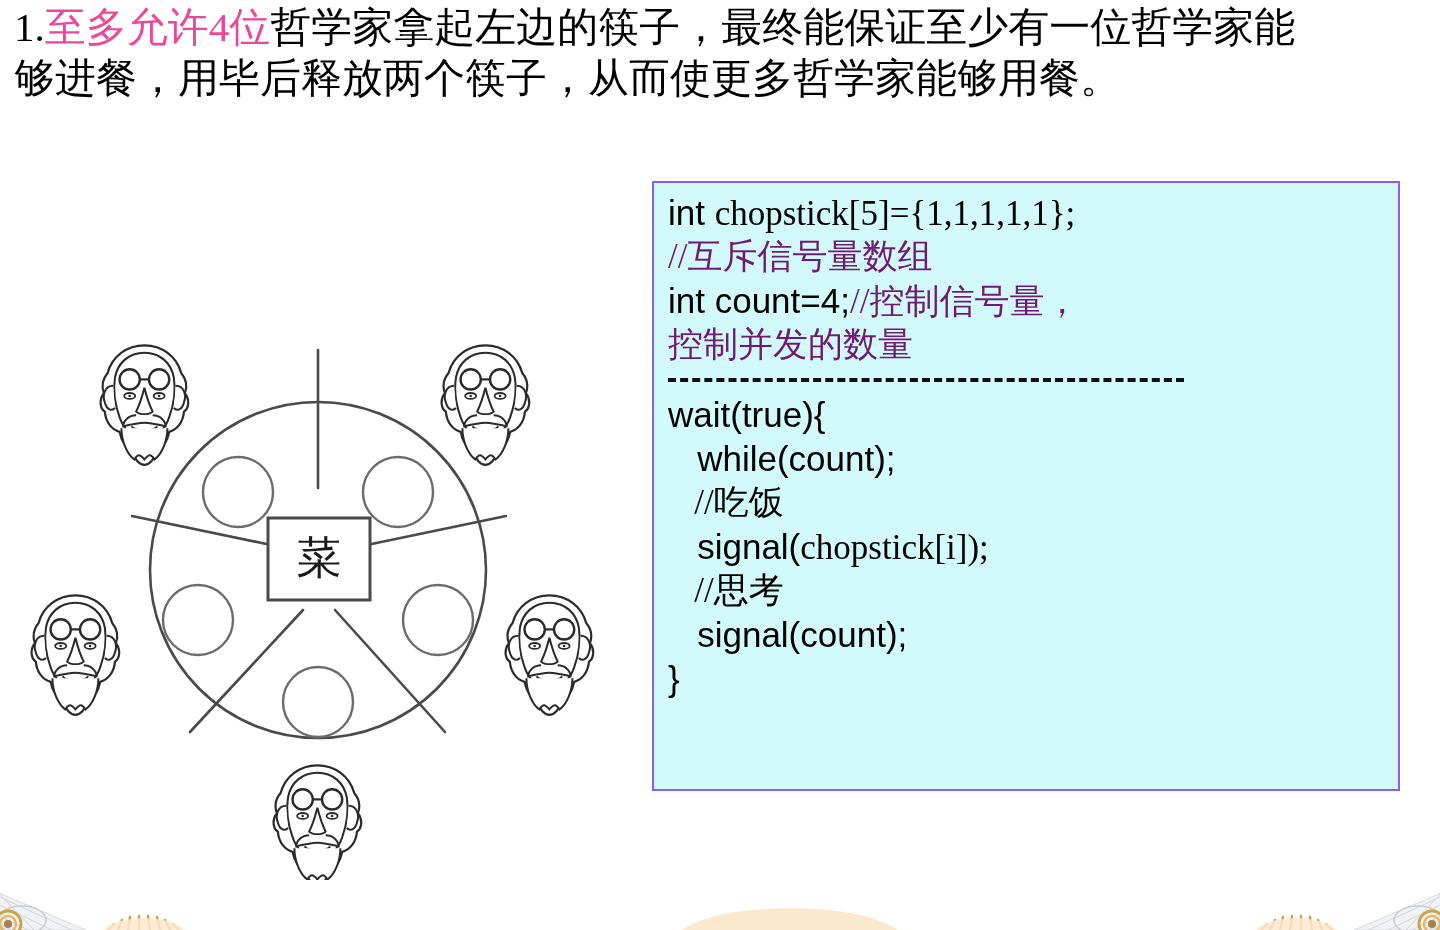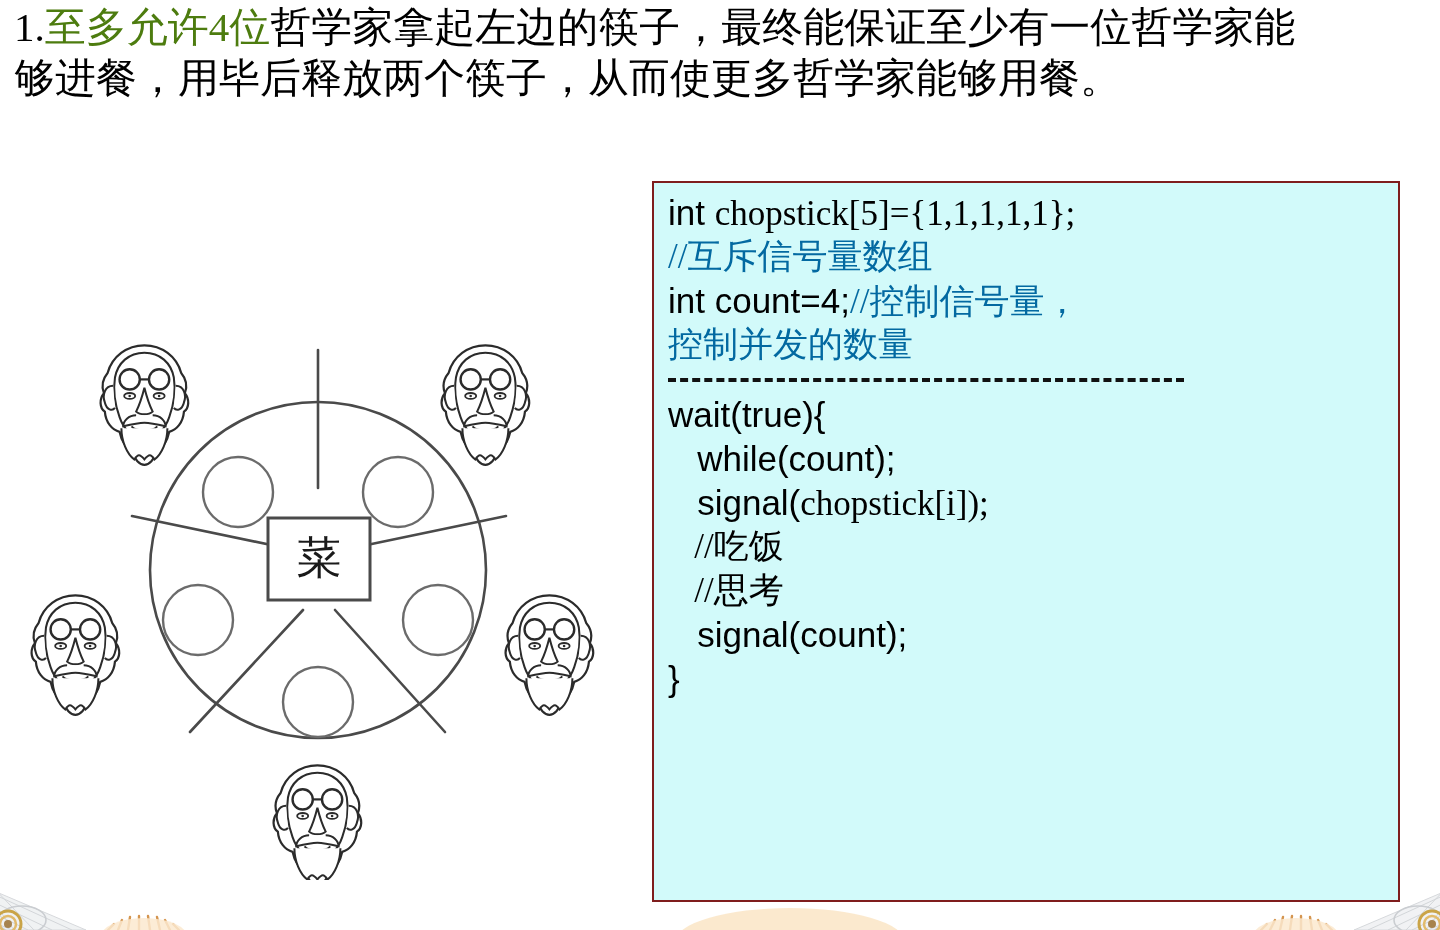--- a/index.html
+++ b/index.html
@@ -17,55 +17,55 @@
   #title-block {
     position: absolute;
     left: 14px; top: 2px;
     width: 1320px;
     font-family: "Liberation Serif", serif;
     font-size: 41px;
     line-height: 51px;
     color: #000000;
     letter-spacing: 0px;
   }
-  #title-block .highlight { color: #4d7c0f; }
+  #title-block .highlight { color: #ec4899; }
 
   
   #diagram {
     position: absolute;
     left: 20px; top: 320px;
     width: 620px; height: 560px;
   }
   #diagram svg { display: block; }
 
   
   #code-panel {
     position: absolute;
     left: 652px; top: 181px;
-    width: 748px; height: 721px;
+    width: 748px; height: 610px;
     background: #D2FAFA;
-    border: 2px solid #7f1d1d;
+    border: 2px solid #8b5cf6;
     box-sizing: border-box;
     overflow: hidden;
   }
   #code-lines {
     position: absolute;
     left: 14px; top: 8px;
     right: 4px;
   }
   .cline {
     font-size: 35px;
     line-height: 44px;
     white-space: pre;
     color: #000000;
     height: 44px;
   }
   .kw    { font-family: "Liberation Sans", sans-serif; }
   .sr    { font-family: "Liberation Serif", serif; }
-  .cm    { font-family: "Liberation Serif", serif; color: #0369a1; }
+  .cm    { font-family: "Liberation Serif", serif; color: #701a75; }
   .divider-row {
     height: 26px;
     display: flex;
     align-items: center;
   }
   .divider-line {
     width: 516px; height: 0;
     border-top: 4px dashed #111111;
   }
 
@@ -182,22 +182,22 @@
   <div id="code-lines">
       <div class="cline"><span class="kw">int </span><span class="sr">chopstick[5]={1,1,1,1,1};</span></div>
       <div class="cline"><span class="cm">//互斥信号量数组</span></div>
       <div class="cline"><span class="kw">int count=4;</span><span class="cm">//控制信号量，</span></div>
       <div class="cline"><span class="cm">控制并发的数量</span></div>
       <div class="divider-row">
         <div class="divider-line"></div>
       </div>
       <div class="cline"><span class="kw">wait(true){</span></div>
       <div class="cline"><span class="kw">   while(count);</span></div>
+      <div class="cline"><span class="sr">   //吃饭</span></div>
       <div class="cline"><span class="kw">   signal(</span><span class="sr">chopstick[i]);</span></div>
-      <div class="cline"><span class="sr">   //吃饭</span></div>
       <div class="cline"><span class="sr">   //思考</span></div>
       <div class="cline"><span class="kw">   signal(count);</span></div>
       <div class="cline"><span class="kw">}</span></div>
     </div>
 </div>
 
 <div class="deco" id="deco-left">
   <svg width="210" height="62" viewBox="0 0 210 62" xmlns="http://www.w3.org/2000/svg">
     <g opacity="0.75">
       <path d="M -40 6 L 92 62 L -40 62 Z" fill="#eceef0" stroke="#c9ccd0" stroke-width="1"></path>

